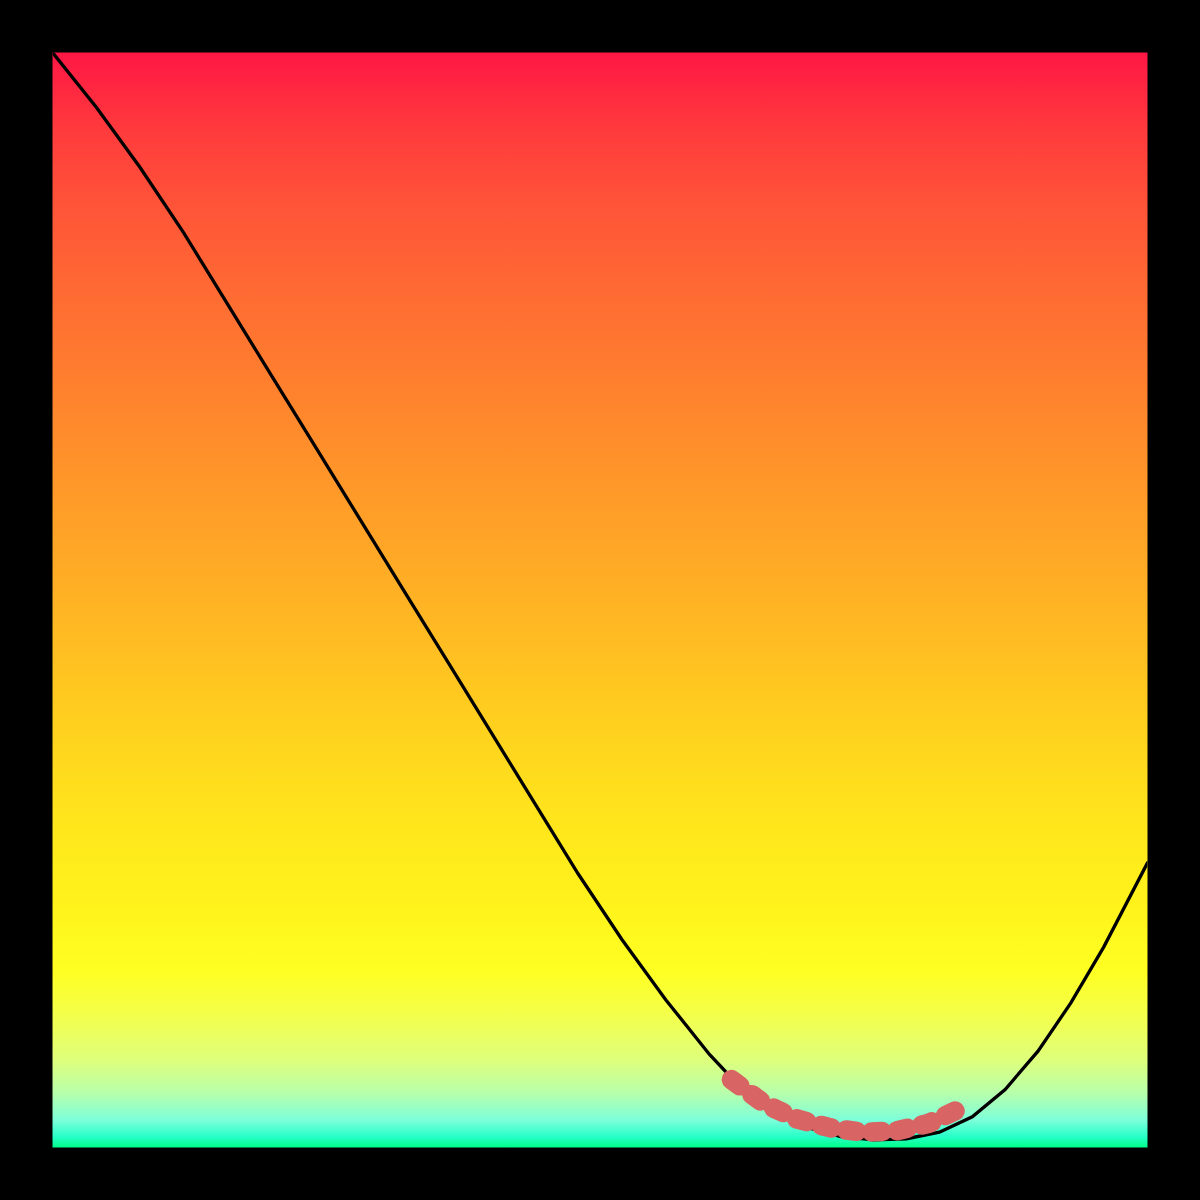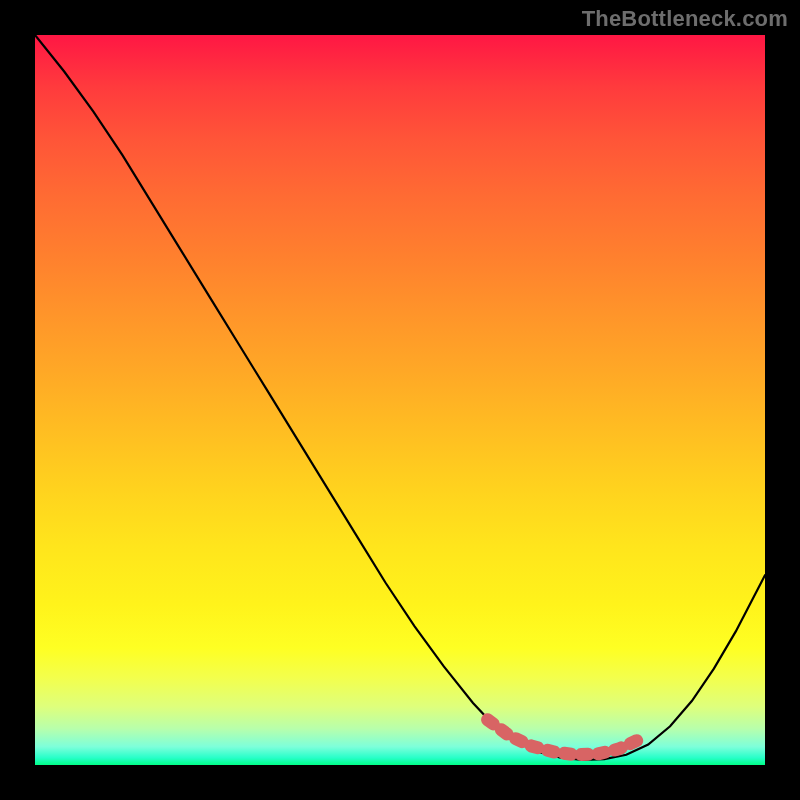--- a/index.html
+++ b/index.html
@@ -48,21 +48,20 @@
   svg.curve {
     position: absolute;
     left: 0; top: 0;
     width: 100%; height: 100%;
   }
 </style>
 </head>
 <body>
 <div class="frame">
 
-  <div class="attribution">TheBottleneck.com</div>
 
   <div class="plot">
     <div class="gradient-bg"></div>
     <svg class="curve" viewBox="0 0 730 730" preserveAspectRatio="none">
       <path id="main-curve" fill="none" stroke="#000" stroke-width="2.2" stroke-linecap="round" d="M0.00 0.00 L29.20 36.50 L58.40 76.65 L87.60 120.45 L116.80 167.90 L146.00 215.35 L175.20 262.80 L204.40 310.25 L233.60 357.70 L262.80 405.15 L292.00 452.60 L321.20 500.05 L350.40 547.50 L379.60 591.30 L408.80 631.45 L438.00 667.95 L459.90 691.31 L481.80 706.64 L503.70 716.86 L525.60 722.70 L547.50 724.89 L569.40 724.16 L591.30 719.78 L613.20 709.56 L635.10 691.31 L657.00 665.76 L678.90 633.64 L700.80 596.41 L730.00 540.20"></path>
       <path id="marker-curve" fill="none" stroke="#d86464" stroke-width="13" stroke-linecap="round" stroke-dasharray="7 10" d="M452.60 684.74 L474.50 700.80 L496.40 711.02 L518.30 716.86 L540.20 719.78 L562.10 719.05 L584.00 713.94 L605.90 703.72"></path>
     </svg>
   </div>
 
 </div>

